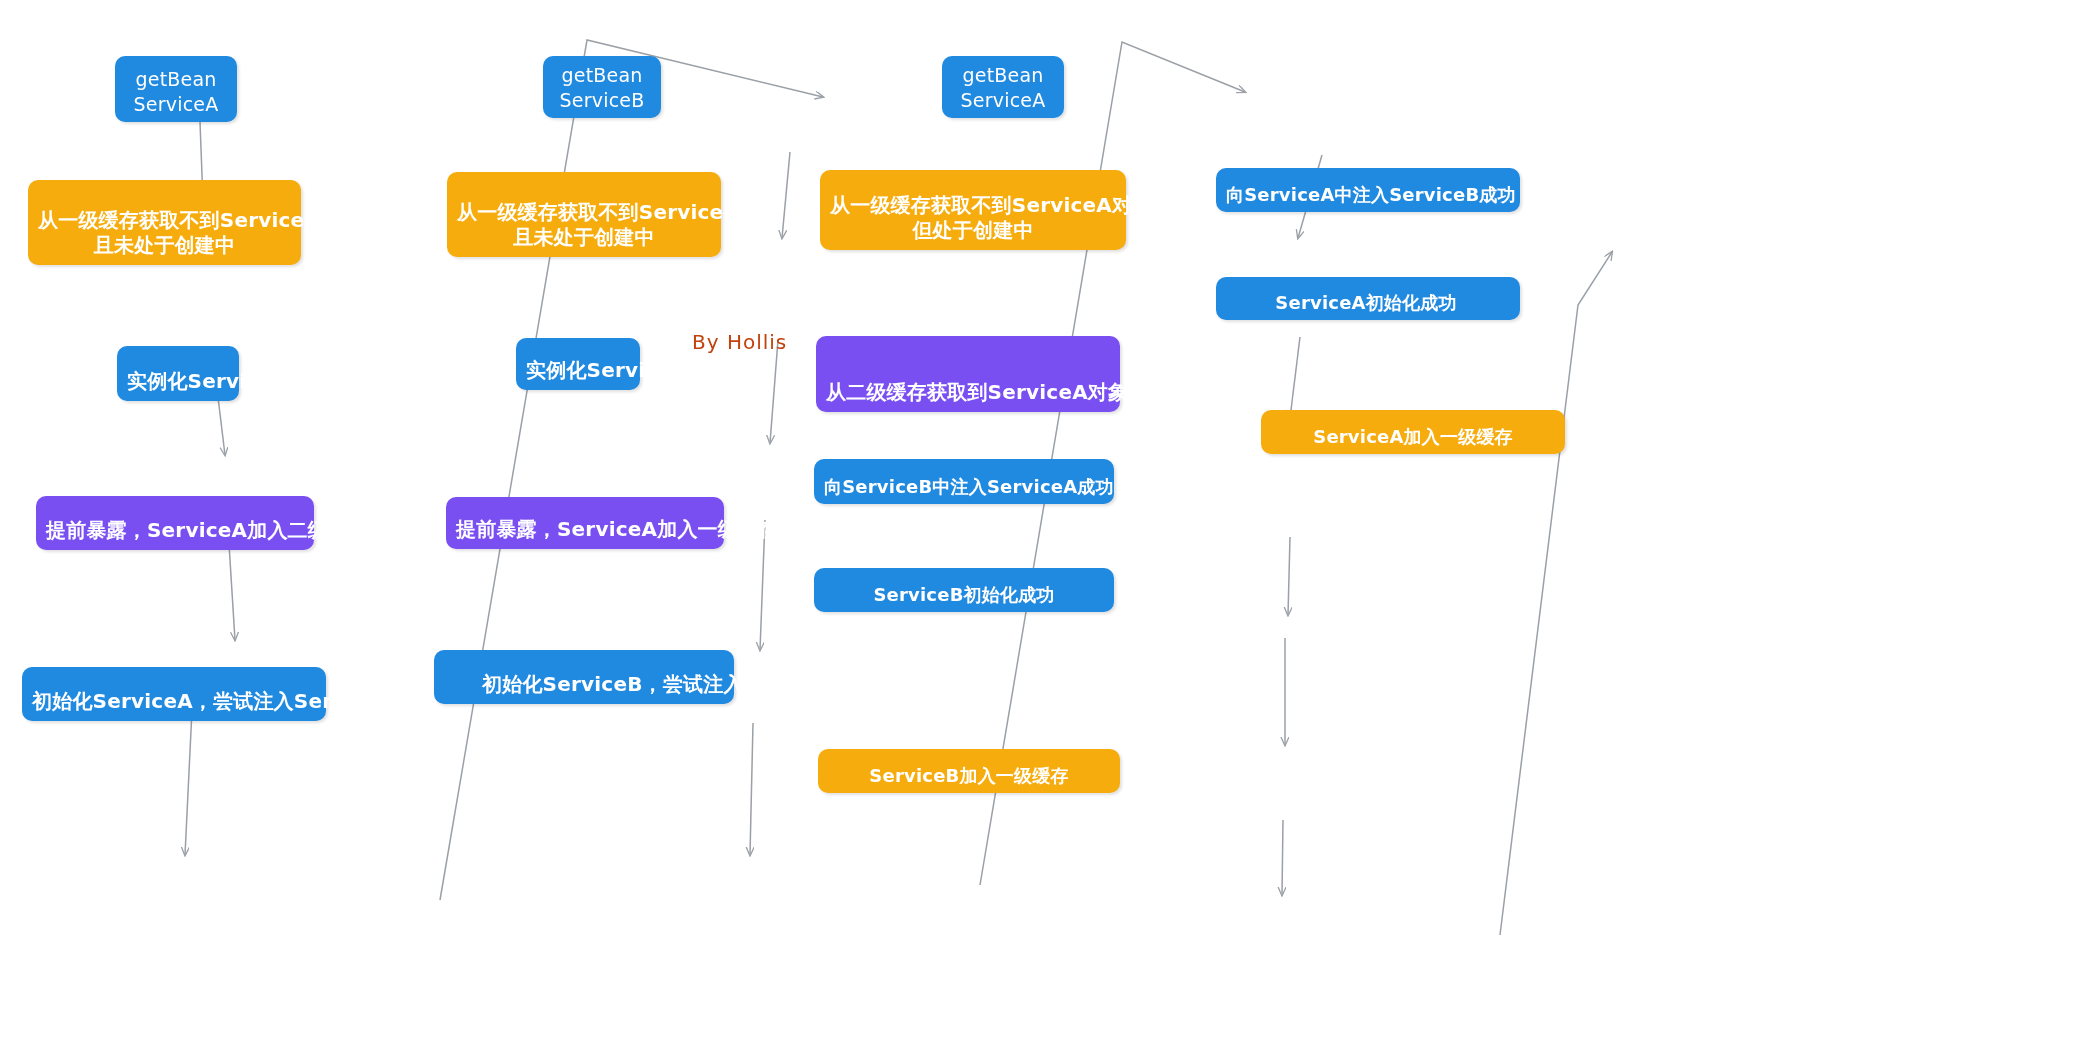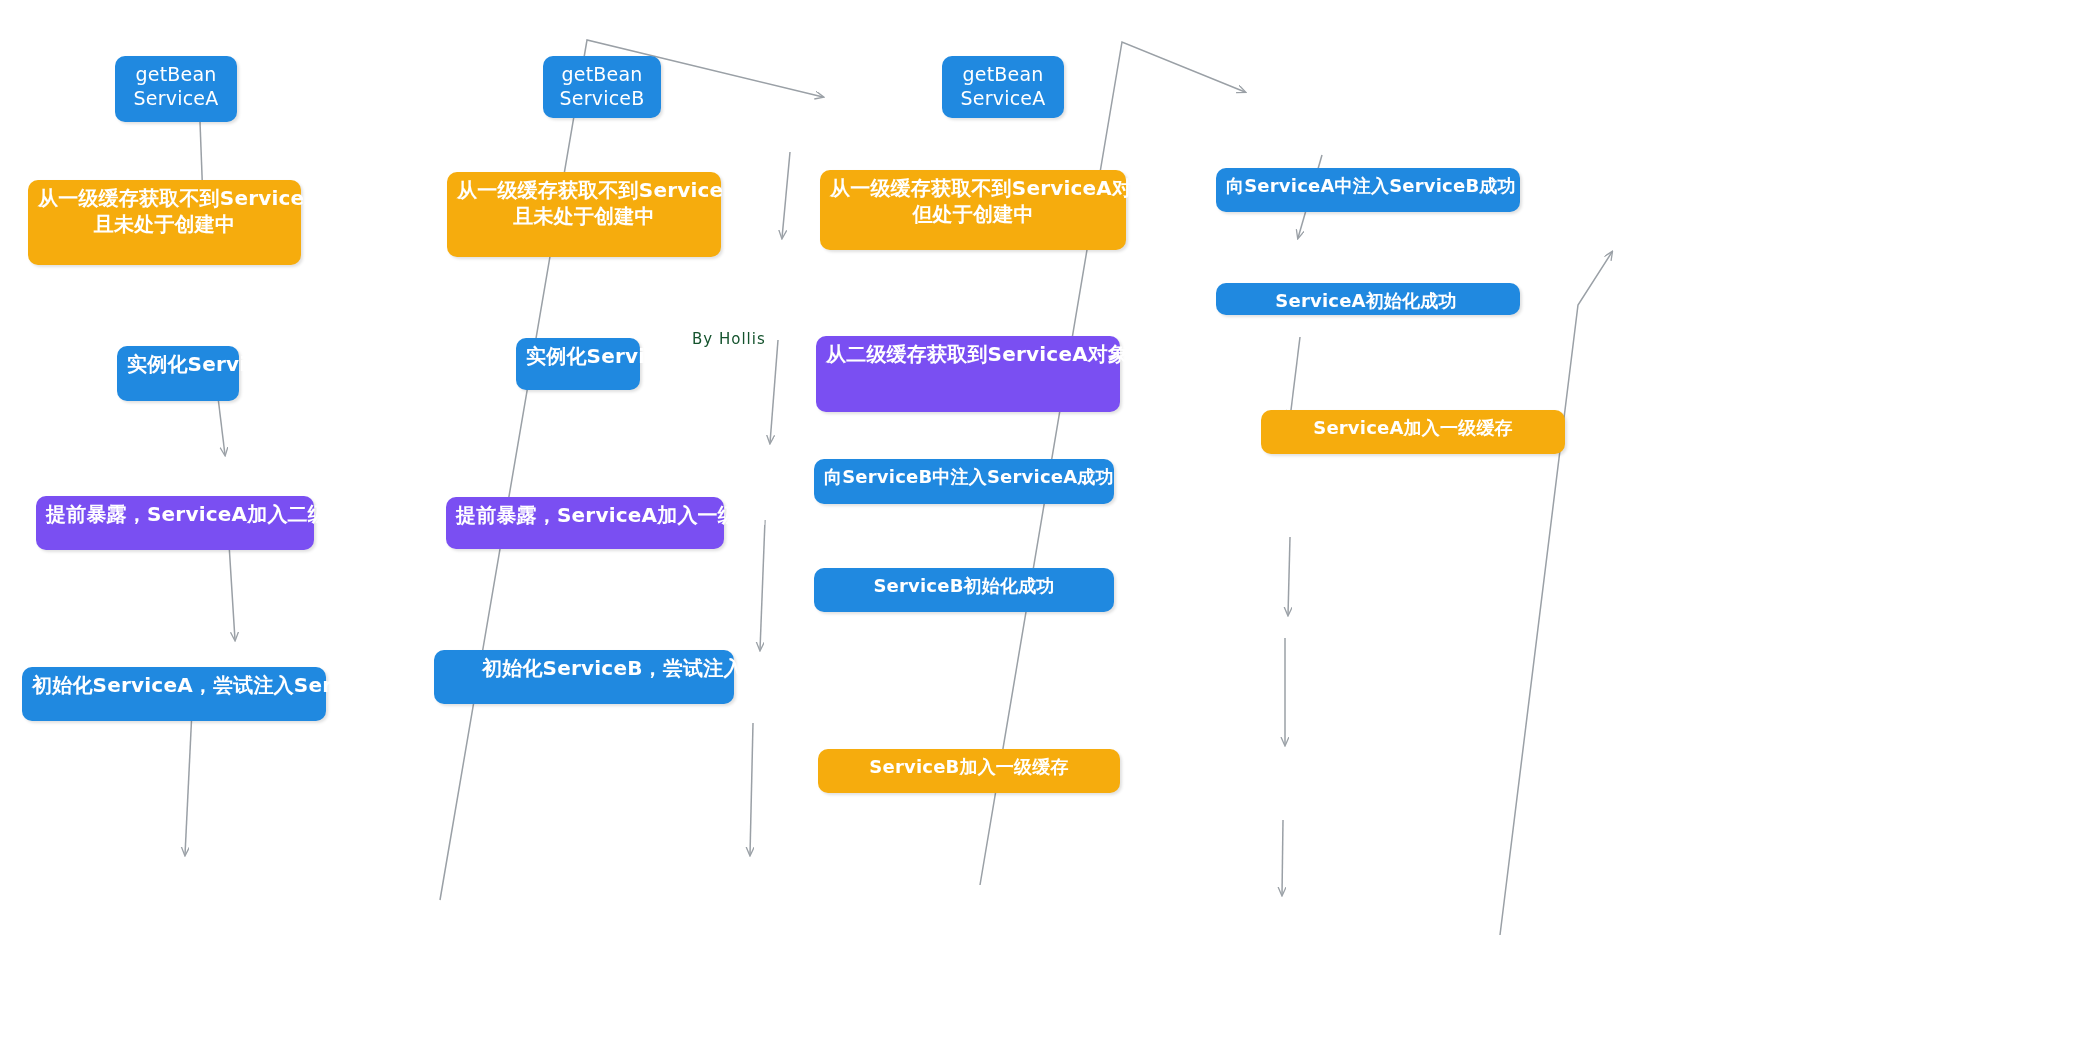--- a/index.html
+++ b/index.html
@@ -22,21 +22,21 @@
     left: 0;
     top: 0;
     width: 2084px;
     height: 1038px;
     pointer-events: none;
   }
   .node {
     position: absolute;
     box-sizing: border-box;
     display: flex;
-    align-items: flex-start;
+    align-items: flex-end;
     justify-content: center;
     text-align: center;
     color: #ffffff;
     border-radius: 10px;
     padding: 6px 10px;
     line-height: 1.28;
     font-weight: 700;
     letter-spacing: 0.2px;
     box-shadow: 2px 2px 3px rgba(0,0,0,0.12);
     font-family: "DejaVu Sans", "Liberation Sans", sans-serif;
@@ -48,22 +48,22 @@
   .blue   { background: #2089e0; }
   .orange { background: #f6ac0d; }
   .purple { background: #7a4ff2; }
 
   .fs-start { font-size: 19px; font-weight: 400; }
   .fs-md    { font-size: 20px; }
   .fs-sm    { font-size: 18px; }
 
   .watermark {
     position: absolute;
-    color: #14532d;
-    font-size: 15px;
+    color: #c2410c;
+    font-size: 20px;
     font-family: "DejaVu Sans", "Liberation Sans", sans-serif;
     letter-spacing: 1px;
     white-space: nowrap;
   }
 </style>
 </head>
 <body>
 
 <div id="canvas">
 
@@ -196,21 +196,21 @@
       <span class="ln">ServiceB加入一级缓存</span>
     </span>
   </div>
 
   <div class="node blue fs-sm" style="left:1216px; top:168px; width:304px; height:44px;">
     <span class="lines">
       <span class="ln">向ServiceA中注入ServiceB成功</span>
     </span>
   </div>
 
-  <div class="node blue fs-sm" style="left:1216px; top:283px; width:304px; height:32px;padding-left:6px;">
+  <div class="node blue fs-sm" style="left:1216px; top:277px; width:304px; height:43px;padding-left:6px;">
     <span class="lines">
       <span class="ln">ServiceA初始化成功</span>
     </span>
   </div>
 
   <div class="node orange fs-sm" style="left:1216px; top:410px; width:304px; height:44px;margin-left:45px;">
     <span class="lines">
       <span class="ln">ServiceA加入一级缓存</span>
     </span>
   </div>

